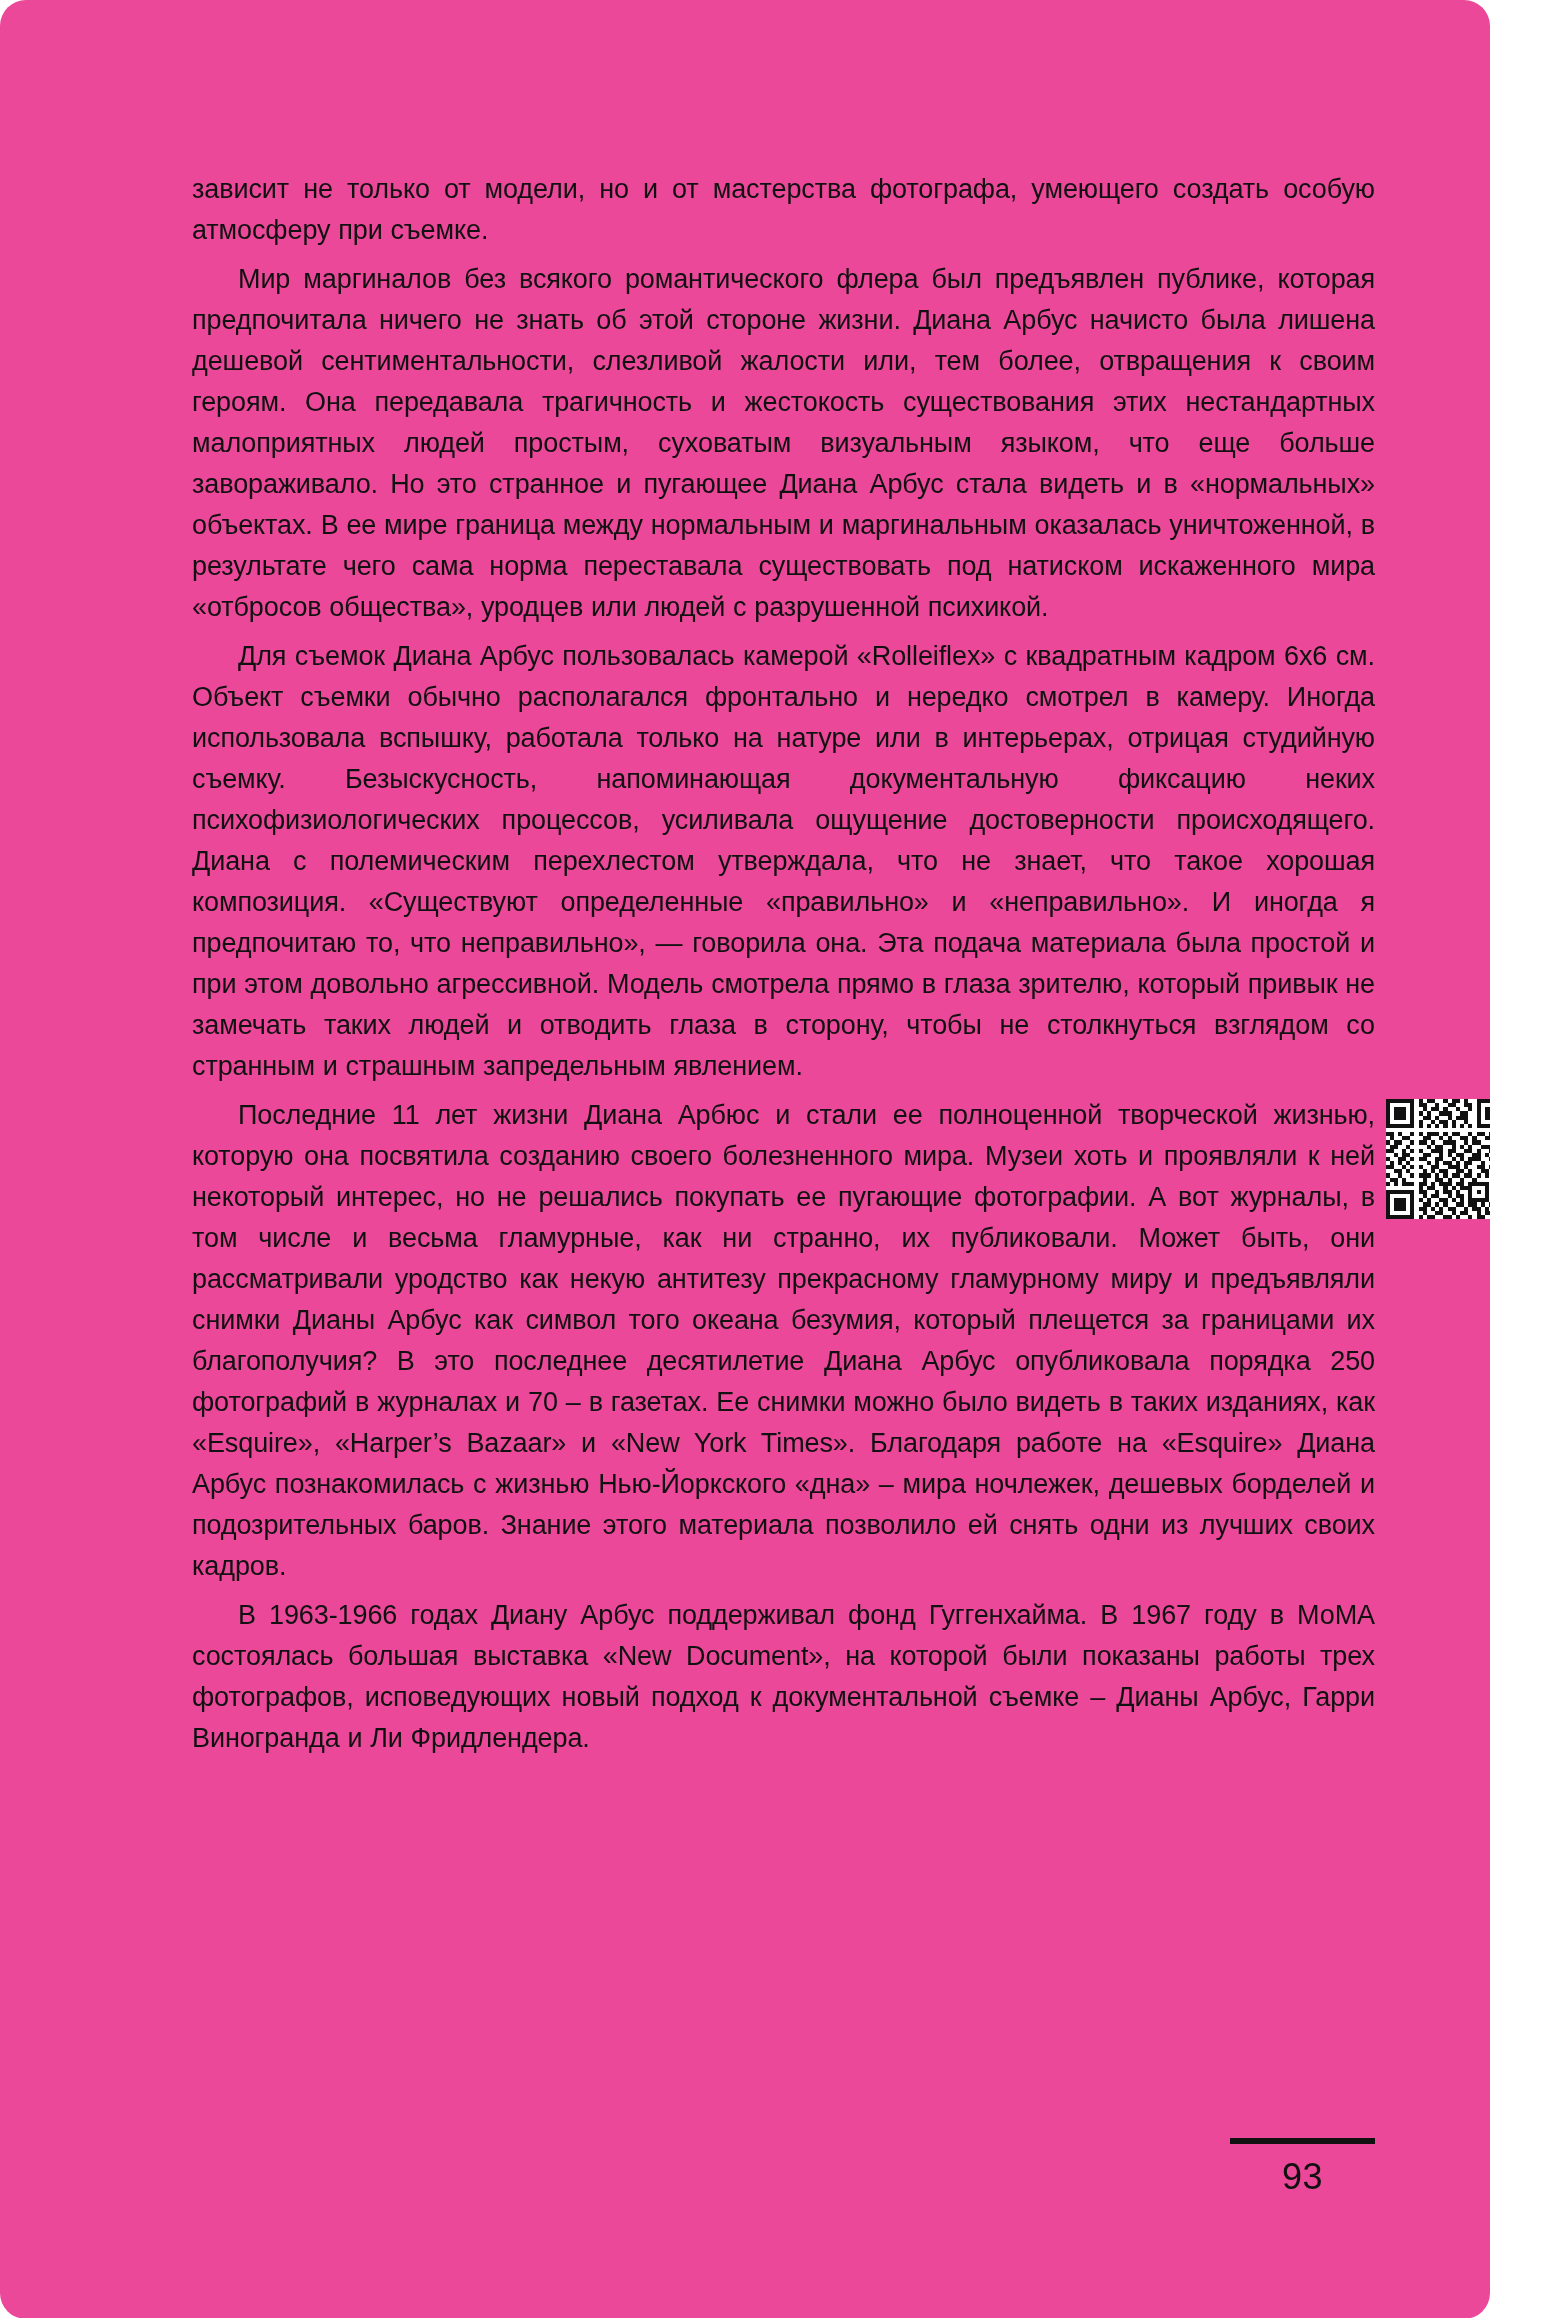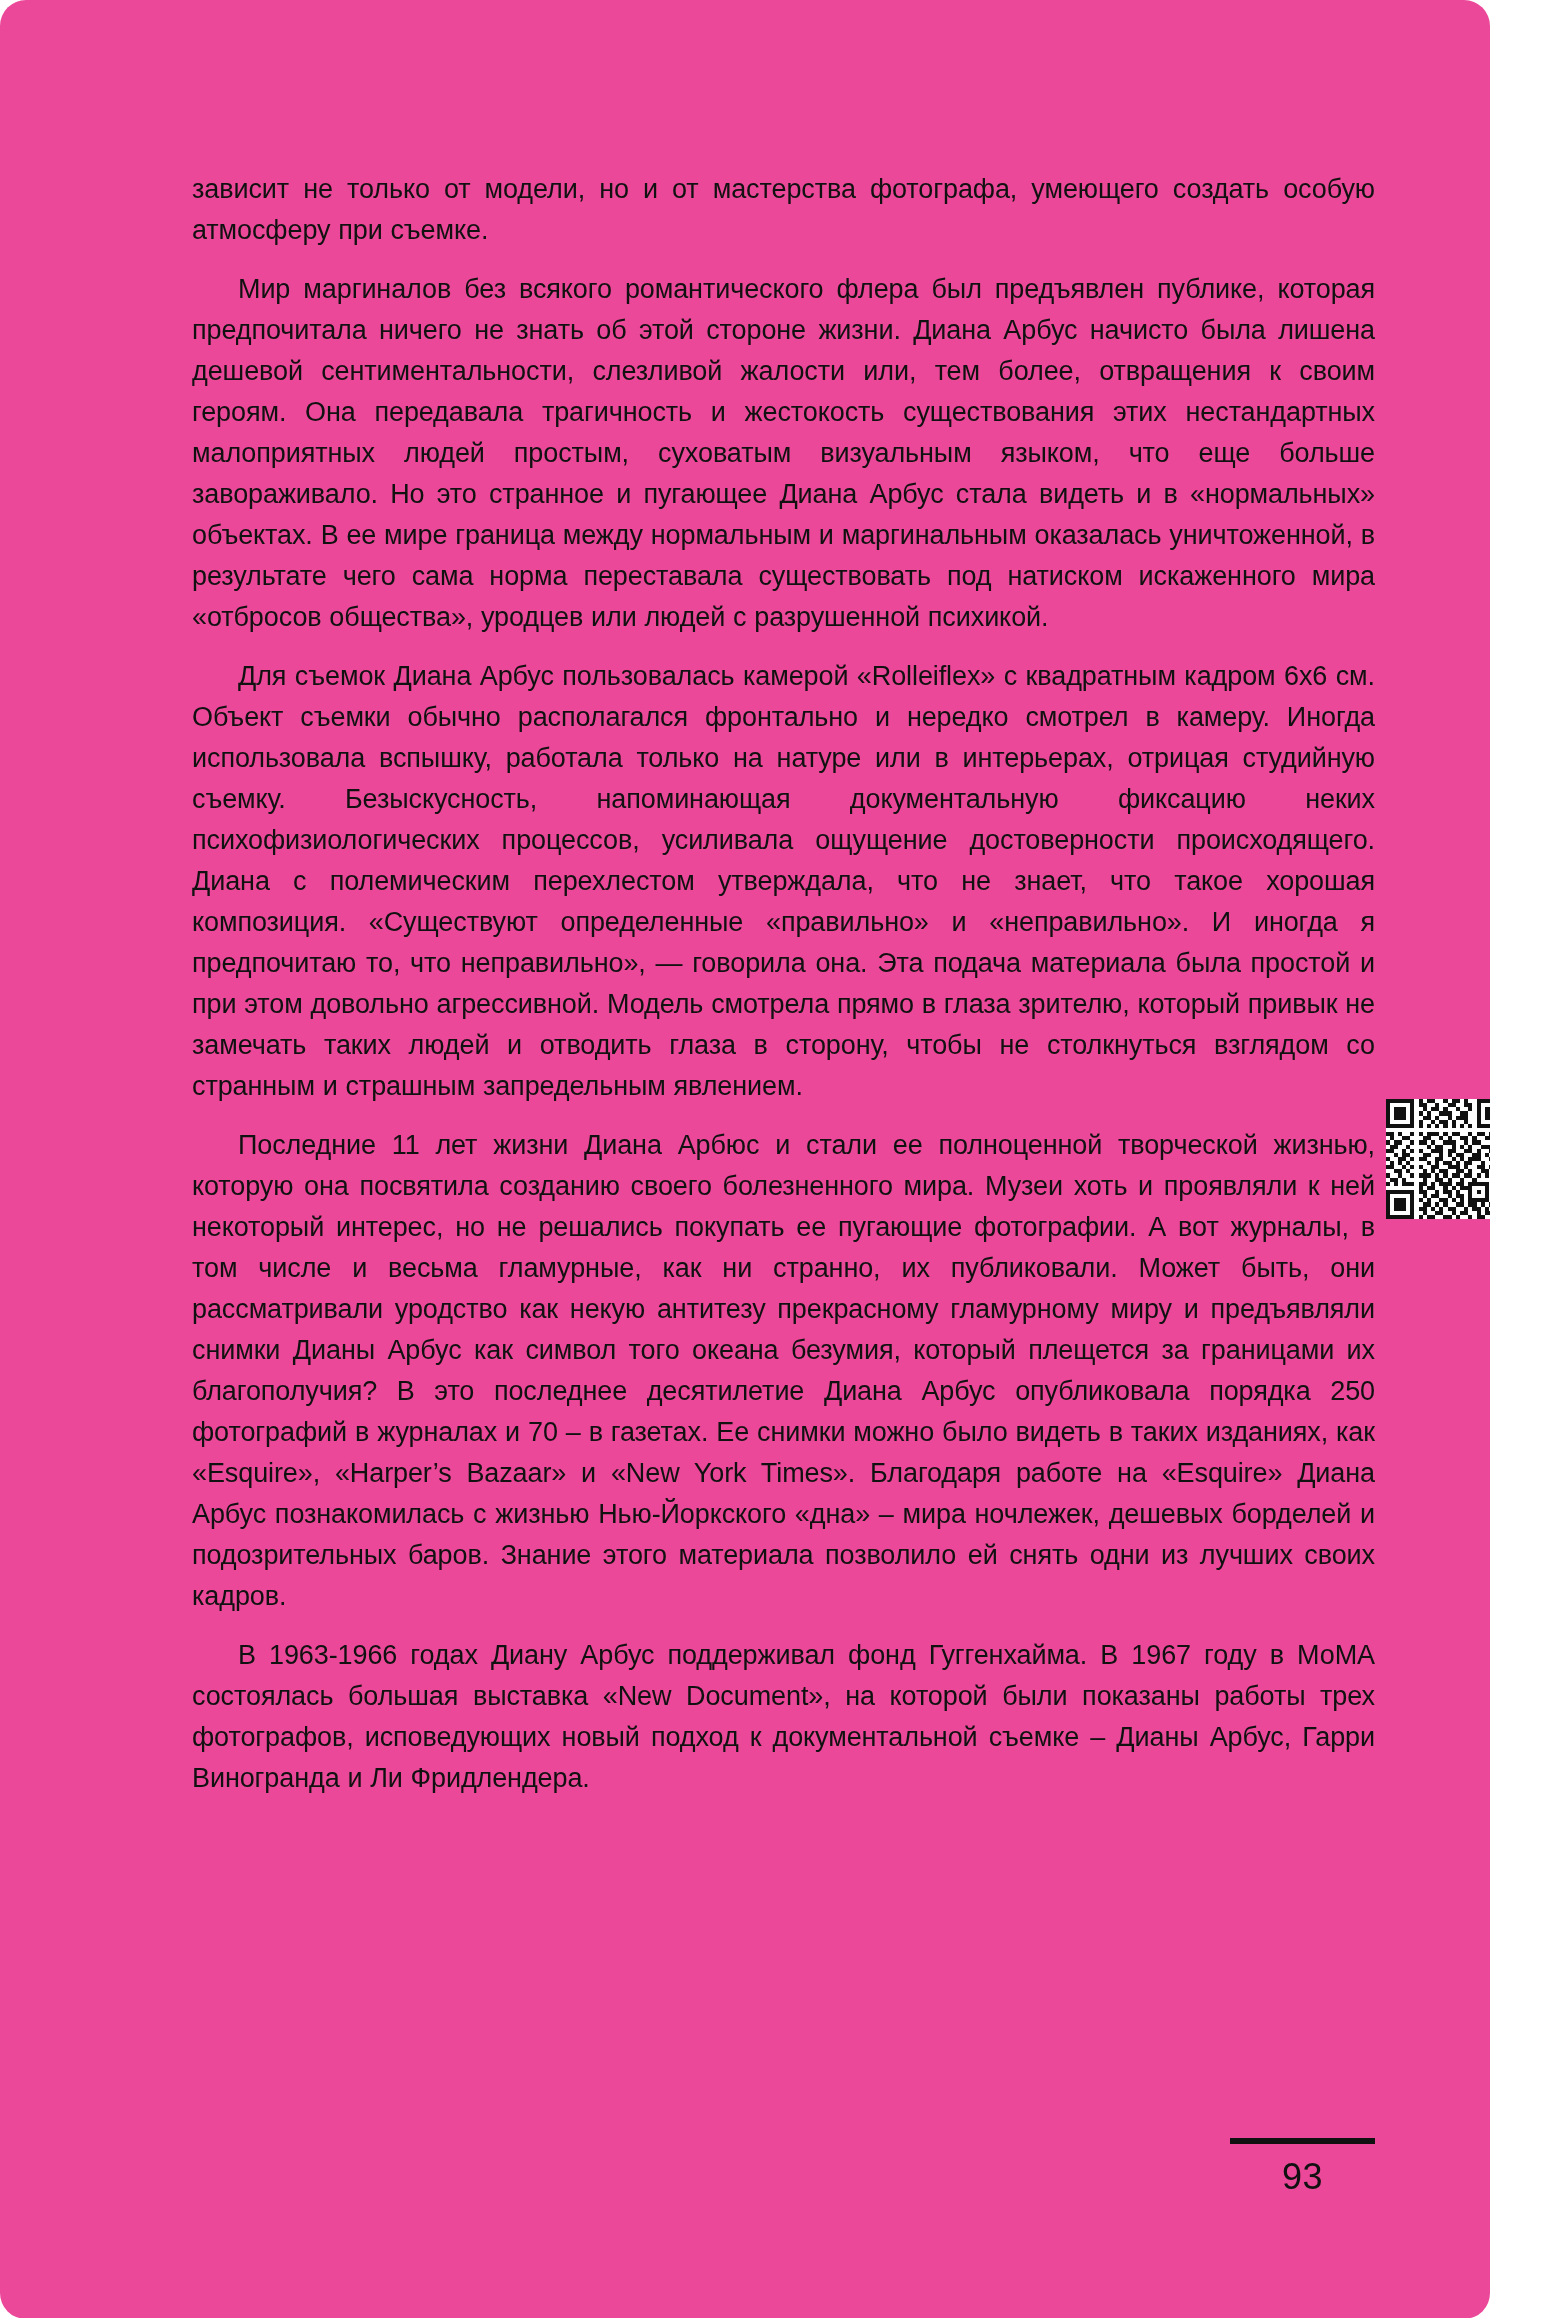--- a/index.html
+++ b/index.html
@@ -34,21 +34,21 @@
     text-align: justify;
     text-justify: inter-word;
     letter-spacing: -0.1px;
     word-spacing: 0.4px;
     color: #111111;
     hyphens: manual;
   }
   .para.indent {
     text-indent: 46px;
   }
-  .para + .para { margin-top: 18px; }
+  .para + .para { margin-top: 8px; }
 
   
   .qr-wrap {
     position: absolute;
     left: 1384px;
     top: 1099px;
     width: 123px;
     height: 120px;
   }
   .qr-wrap svg { display: block; width: 100%; height: 100%; }

